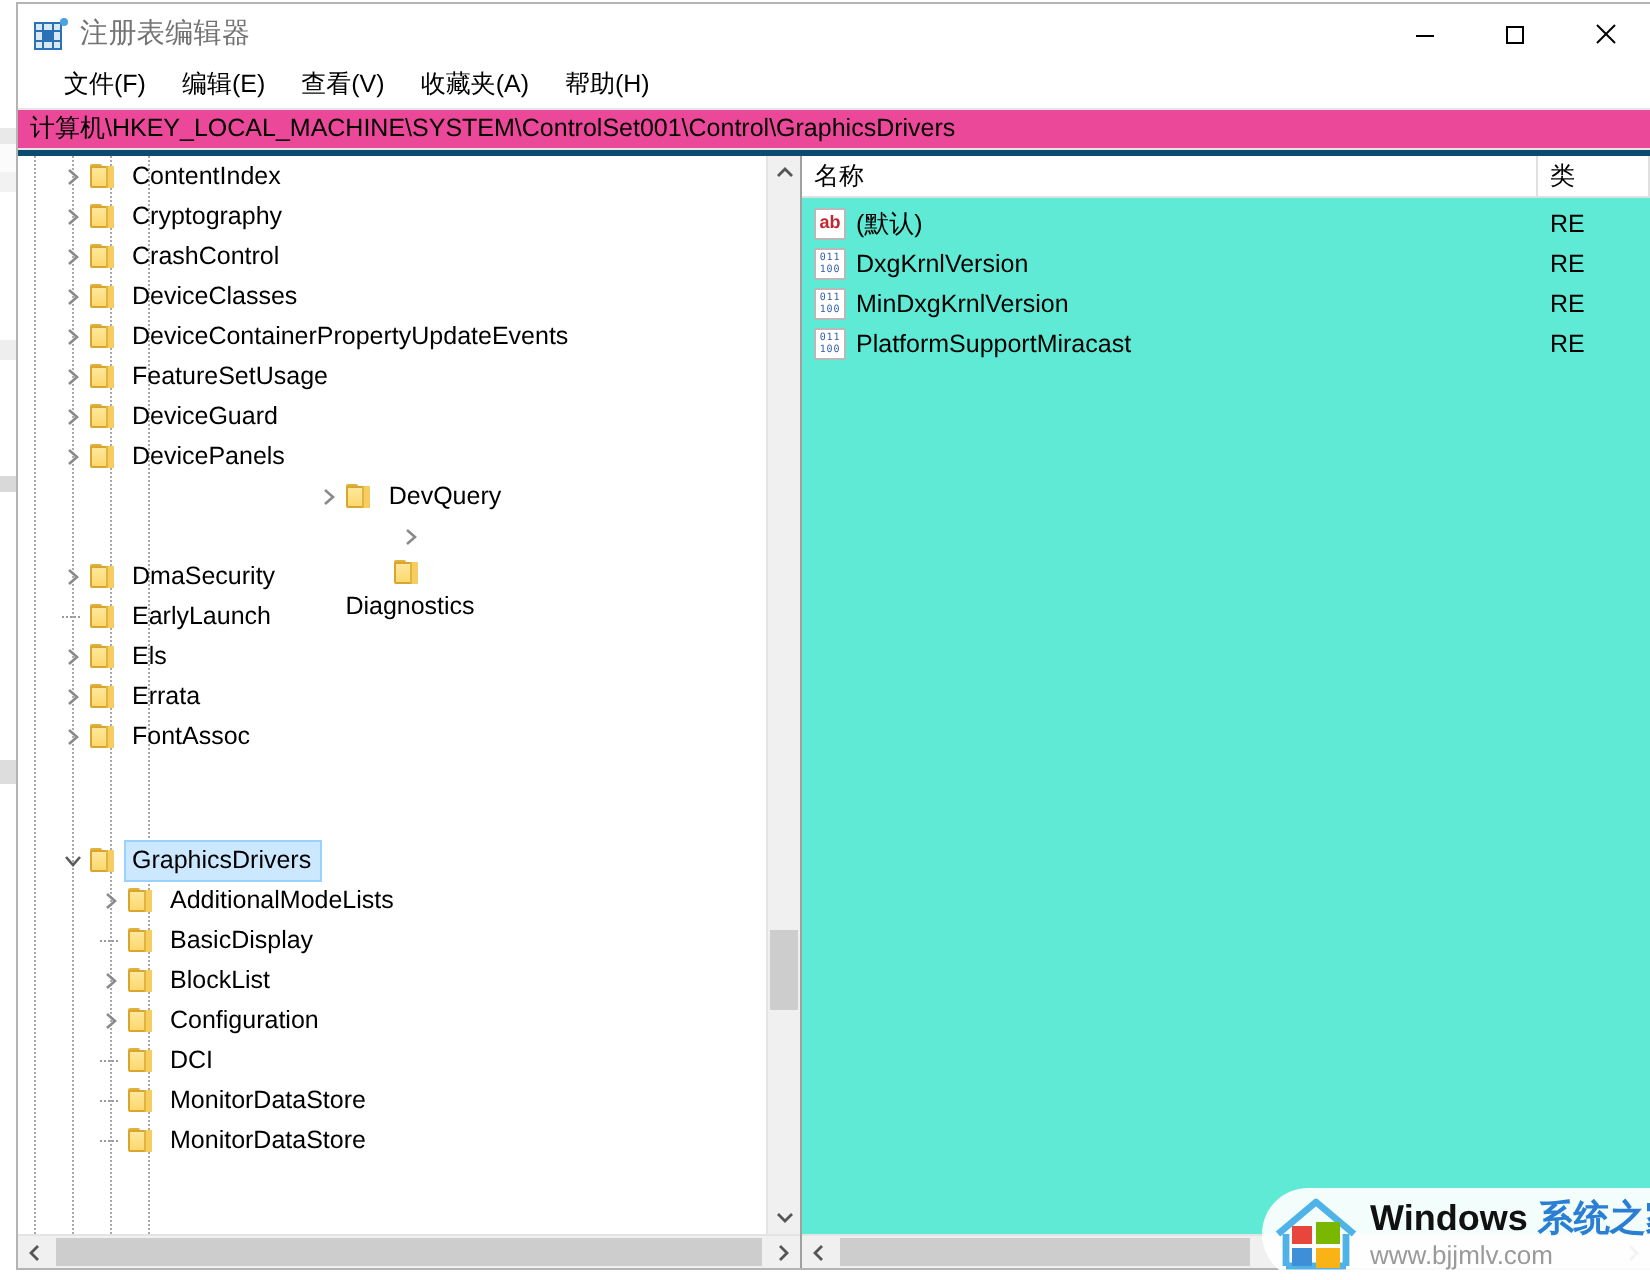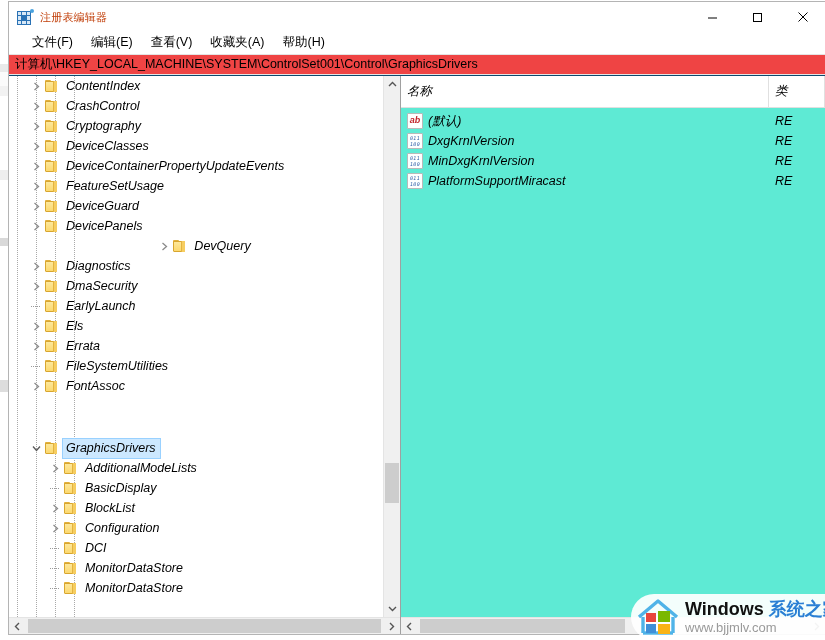--- a/index.html
+++ b/index.html
@@ -66,21 +66,21 @@
     gap: 1px; padding: 1px;
   }
   #app-icon .grid i { background: #d8e8f6; display: block; }
   #app-icon .grid i.dk { background: #2a72b5; }
   #app-icon .dot {
     position: absolute; right: -1px; top: 0px;
     width: 4px; height: 4px; border-radius: 50%;
     background: #4aa3df;
   }
   #title-text {
-    font-size: 11px; color: #c2410c; letter-spacing: .2px;
+    font-size: 14px; color: #737373; letter-spacing: .2px;
     white-space: nowrap;
   }
   #winbuttons {
     position: absolute; right: 0; top: 0;
     height: 30px; display: flex;
   }
   .winbtn {
     width: 45px; height: 30px;
     display: flex; align-items: center; justify-content: center;
     font-size: 11px; color: #000; background: transparent;
@@ -97,38 +97,37 @@
   .menuitem {
     font-size: 12.5px; color: #000;
     padding: 2px 9px 3px 9px;
     white-space: nowrap;
   }
 
   
   #addrbar {
     height: 21px; min-height: 21px;
     margin: 0 0 0 0;
-    background: #ef4444;
+    background: #ec4899;
     border-top: 1px solid #e4e4e4;
     border-bottom: 1px solid #e4e4e4;
     display: flex; align-items: center;
   }
   #addr-text {
     font-size: 12.5px; color: #000;
     padding-left: 6px; white-space: nowrap;
     overflow: hidden;
   }
 
   
   #body {
     flex: 1; display: flex;
-    border-top: 1px solid #0c4a6e;
+    border-top: 3px solid #0c4a6e;
     min-height: 0;
     background: #f0f0f0;
-    font-style: italic;
   }
 
   
   #treepane {
     width: 392px; min-width: 392px;
     display: flex; flex-direction: column;
     background: #fff;
     border-right: 1px solid #a0a0a0;
     min-height: 0;
   }
@@ -231,21 +230,21 @@
   }
 
   
   #valpane {
     flex: 1; display: flex; flex-direction: column;
     background: #fff; min-width: 0;
   }
   #valclip { flex: 1; display: flex; min-height: 0; }
   #valmain { flex: 1; display: flex; flex-direction: column; min-width: 0; overflow: hidden; }
   #valhead {
-    height: 32px; min-height: 21px;
+    height: 21px; min-height: 21px;
     display: flex; align-items: stretch;
     background: #ffffff;
     border-bottom: 1px solid #e0e0e0;
     font-size: 12.5px; color: #000;
   }
   .colh {
     display: flex; align-items: center;
     padding-left: 6px;
     border-right: 1px solid #e0e0e0;
     white-space: nowrap; overflow: hidden;
@@ -390,46 +389,46 @@
               <div class="chev">
                 <svg width="9" height="9" viewBox="0 0 9 9">
                   <polyline points="2.5,1 6.5,4.5 2.5,8" fill="none" stroke="#8a8a8a" stroke-width="1.3"></polyline>
                 </svg>
               </div>
               <div class="folder">
                 <div class="tab"></div>
                 <div class="body"></div>
                 <div class="flap"></div>
               </div>
+              <span class="lbl">Cryptography</span>
+            </div>
+            <div class="trow" style="padding-left: 19px;">
+              <div class="chev">
+                <svg width="9" height="9" viewBox="0 0 9 9">
+                  <polyline points="2.5,1 6.5,4.5 2.5,8" fill="none" stroke="#8a8a8a" stroke-width="1.3"></polyline>
+                </svg>
+              </div>
+              <div class="folder">
+                <div class="tab"></div>
+                <div class="body"></div>
+                <div class="flap"></div>
+              </div>
               <span class="lbl">CrashControl</span>
             </div>
             <div class="trow" style="padding-left: 19px;">
               <div class="chev">
                 <svg width="9" height="9" viewBox="0 0 9 9">
                   <polyline points="2.5,1 6.5,4.5 2.5,8" fill="none" stroke="#8a8a8a" stroke-width="1.3"></polyline>
                 </svg>
               </div>
               <div class="folder">
                 <div class="tab"></div>
                 <div class="body"></div>
                 <div class="flap"></div>
               </div>
-              <span class="lbl">Cryptography</span>
-            </div>
-            <div class="trow" style="padding-left: 19px;">
-              <div class="chev">
-                <svg width="9" height="9" viewBox="0 0 9 9">
-                  <polyline points="2.5,1 6.5,4.5 2.5,8" fill="none" stroke="#8a8a8a" stroke-width="1.3"></polyline>
-                </svg>
-              </div>
-              <div class="folder">
-                <div class="tab"></div>
-                <div class="body"></div>
-                <div class="flap"></div>
-              </div>
               <span class="lbl">DeviceClasses</span>
             </div>
             <div class="trow" style="padding-left: 19px;">
               <div class="chev">
                 <svg width="9" height="9" viewBox="0 0 9 9">
                   <polyline points="2.5,1 6.5,4.5 2.5,8" fill="none" stroke="#8a8a8a" stroke-width="1.3"></polyline>
                 </svg>
               </div>
               <div class="folder">
                 <div class="tab"></div>
@@ -483,21 +482,21 @@
                   <polyline points="2.5,1 6.5,4.5 2.5,8" fill="none" stroke="#8a8a8a" stroke-width="1.3"></polyline>
                 </svg>
               </div>
               <div class="folder">
                 <div class="tab"></div>
                 <div class="body"></div>
                 <div class="flap"></div>
               </div>
               <span class="lbl">DevQuery</span>
             </div>
-            <div class="trow" style="padding-left: 19px;">
+            <div class="trow" style="padding-left: 19px; flex-direction: column;">
               <div class="chev">
                 <svg width="9" height="9" viewBox="0 0 9 9">
                   <polyline points="2.5,1 6.5,4.5 2.5,8" fill="none" stroke="#8a8a8a" stroke-width="1.3"></polyline>
                 </svg>
               </div>
               <div class="folder">
                 <div class="tab"></div>
                 <div class="body"></div>
                 <div class="flap"></div>
               </div>
@@ -547,33 +546,20 @@
                 <svg width="9" height="9" viewBox="0 0 9 9">
                   <polyline points="2.5,1 6.5,4.5 2.5,8" fill="none" stroke="#8a8a8a" stroke-width="1.3"></polyline>
                 </svg>
               </div>
               <div class="folder">
                 <div class="tab"></div>
                 <div class="body"></div>
                 <div class="flap"></div>
               </div>
               <span class="lbl">Errata</span>
-            </div>
-            <div class="trow" style="padding-left: 19px;">
-              <div class="chev">
-                <svg width="12" height="3" viewBox="0 0 12 3">
-                  <line x1="1" y1="1.5" x2="11" y2="1.5" stroke="#9a9a9a" stroke-width="1" stroke-dasharray="1 1"></line>
-                </svg>
-              </div>
-              <div class="folder">
-                <div class="tab"></div>
-                <div class="body"></div>
-                <div class="flap"></div>
-              </div>
-              <span class="lbl">FileSystemUtilities</span>
             </div>
             <div class="trow" style="padding-left: 19px;">
               <div class="chev">
                 <svg width="9" height="9" viewBox="0 0 9 9">
                   <polyline points="2.5,1 6.5,4.5 2.5,8" fill="none" stroke="#8a8a8a" stroke-width="1.3"></polyline>
                 </svg>
               </div>
               <div class="folder">
                 <div class="tab"></div>
                 <div class="body"></div>

